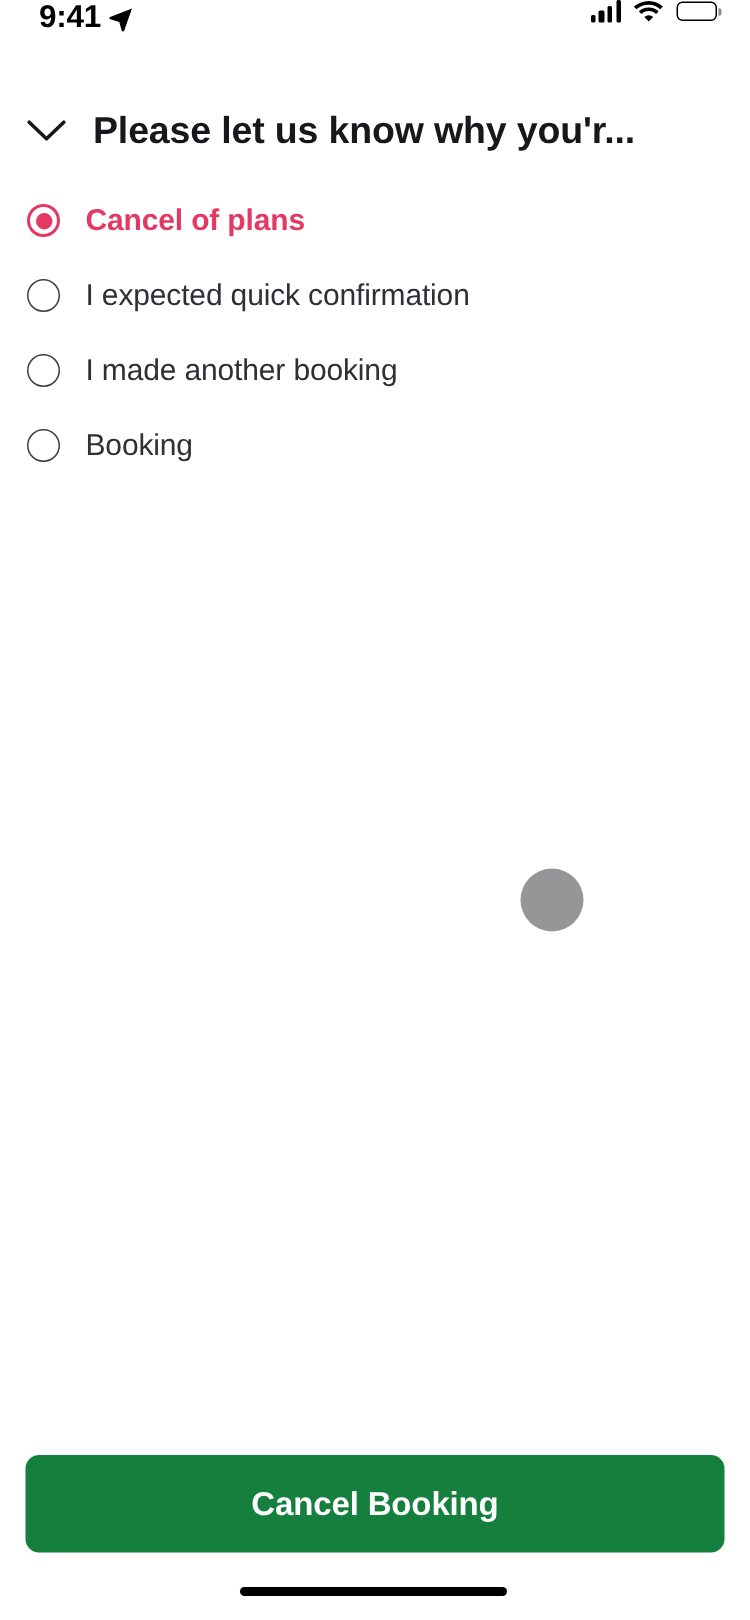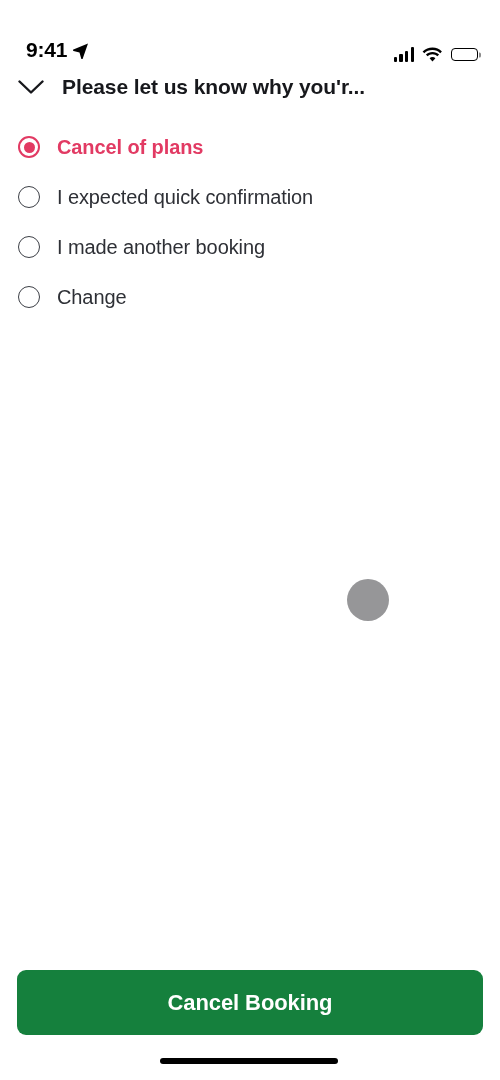--- a/index.html
+++ b/index.html
@@ -16,21 +16,21 @@
     -webkit-font-smoothing: antialiased;
   }
 
   
   .status-bar {
     position: absolute;
     top: 0; left: 0;
     width: 500px;
     height: 62px;
     display: flex;
-    align-items: flex-end;
+    align-items: flex-start;
     justify-content: space-between;
     padding: 0 22px 0 26px;
     box-sizing: border-box;
   }
   .status-left {
     display: flex;
     align-items: center;
     gap: 5px;
   }
   .status-time {
@@ -100,21 +100,21 @@
   .chevron-btn {
     width: 62px;
     height: 46px;
     display: flex;
     align-items: center;
     justify-content: center;
     flex: 0 0 auto;
     cursor: pointer;
   }
   .header-title {
-    font-size: 21px;
+    font-size: 25px;
     font-weight: bold;
     color: #17181c;
     letter-spacing: -0.1px;
     white-space: nowrap;
   }
 
   
   .options {
     position: absolute;
     top: 122px; left: 0;
@@ -256,21 +256,21 @@
   </div>
 
 
   <div class="option-row">
     <span class="radio"></span>
     <span class="option-label">I made another booking</span>
   </div>
 
   <div class="option-row">
     <span class="radio"></span>
-    <span class="option-label">Change</span>
+    <span class="option-label">Booking</span>
   </div>
 
 </div>
 
 <div class="gray-dot"></div>
 
 <button class="cta-button">Cancel Booking</button>
 
 <div class="home-indicator"></div>
 

